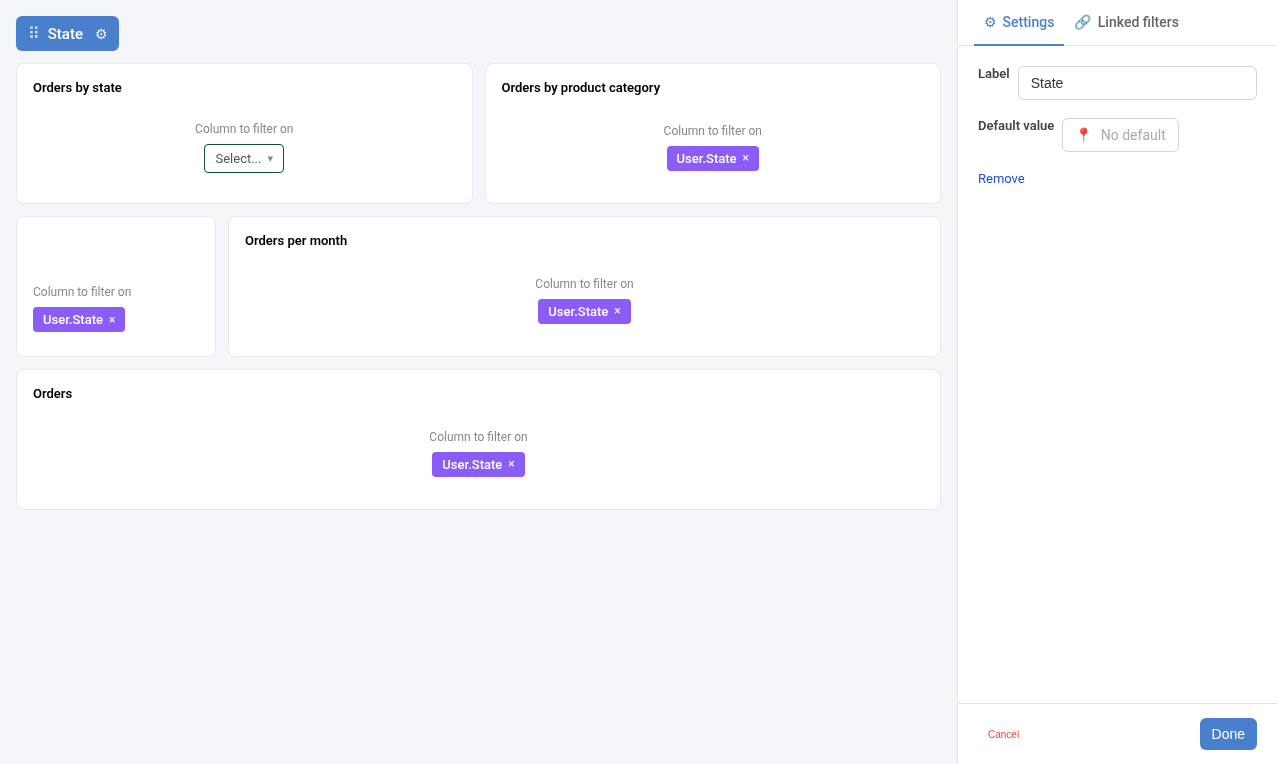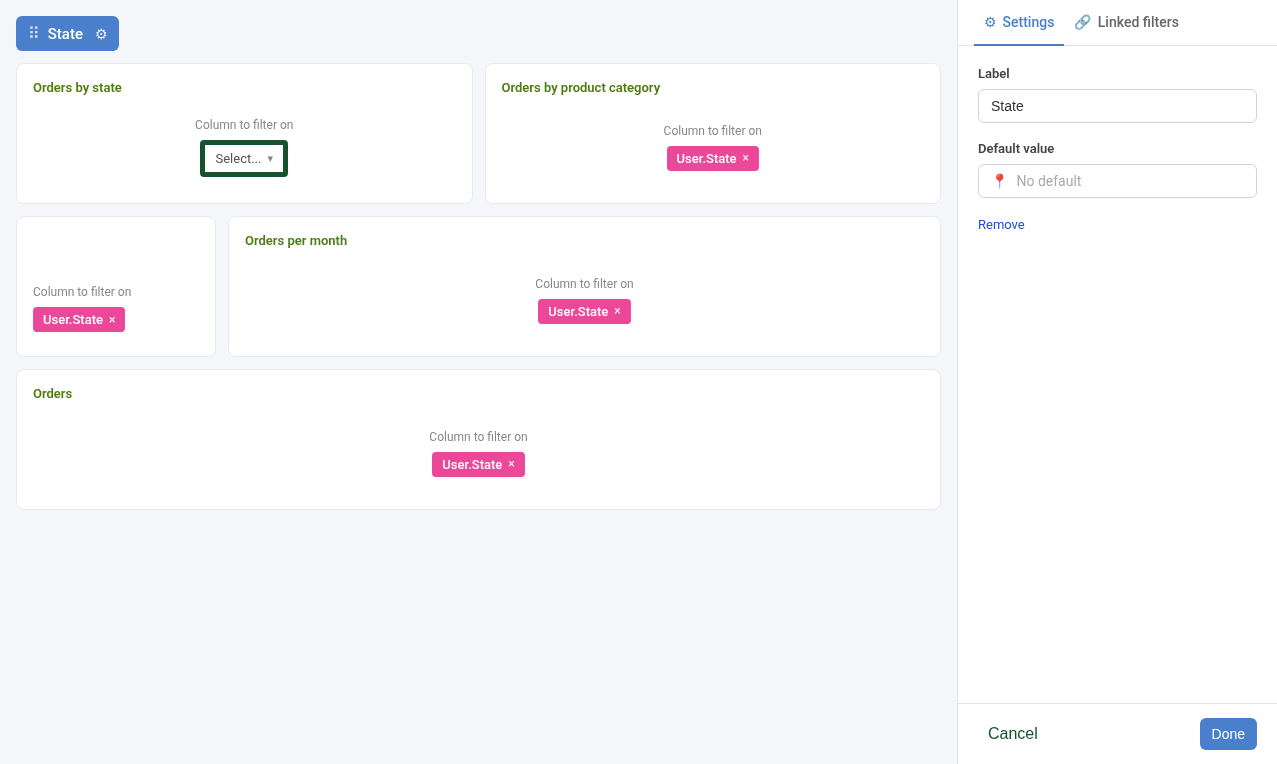--- a/index.html
+++ b/index.html
@@ -65,21 +65,21 @@
       border: 1px solid #e8eaf0;
       padding: 16px;
       display: flex;
       flex-direction: column;
       gap: 12px;
     }
 
     .card-title {
       font-size: 13px;
       font-weight: 600;
-      color: #4d7c0f;
+      color: #000000;
     }
 
     .card-body {
       flex: 1;
       min-height: 80px;
       display: flex;
       flex-direction: column;
       justify-content: center;
       align-items: center;
       gap: 8px;
@@ -95,42 +95,42 @@
       font-size: 12px;
       color: #888;
       text-align: left;
     }
 
     
     .state-badge {
       display: inline-flex;
       align-items: center;
       gap: 6px;
-      background: #ec4899;
+      background: #8b5cf6;
       color: white;
       border-radius: 4px;
       padding: 5px 10px;
       font-size: 13px;
       font-weight: 500;
       cursor: default;
     }
 
     .state-badge-x {
       cursor: pointer;
       font-size: 12px;
       opacity: 0.85;
       line-height: 1;
     }
 
     
     .select-dropdown {
       display: flex;
       align-items: center;
       gap: 6px;
-      border: 5px solid #14532d;
+      border: 1px solid #14532d;
       border-radius: 4px;
       padding: 6px 10px;
       background: white;
       cursor: pointer;
       font-size: 13px;
       color: #555;
     }
 
     .select-dropdown-arrow {
       font-size: 11px;
@@ -190,21 +190,21 @@
     .right-content {
       flex: 1;
       padding: 20px 20px;
       display: flex;
       flex-direction: column;
       gap: 18px;
     }
 
     .field-group {
       display: flex;
-      flex-direction: column;
+      flex-direction: row;
       gap: 8px;
     }
 
     .field-label {
       font-size: 13px;
       font-weight: 600;
       color: #444;
     }
 
     .field-input {
@@ -246,22 +246,22 @@
       border-top: 1px solid #e0e3ec;
       padding: 14px 20px;
       display: flex;
       justify-content: space-between;
       align-items: center;
     }
 
     .cancel-btn {
       background: none;
       border: none;
-      color: #14532d;
-      font-size: 16px;
+      color: #ef4444;
+      font-size: 10px;
       cursor: pointer;
       padding: 6px 10px;
     }
 
     .done-btn {
       background: #4a7fcc;
       color: white;
       border: none;
       border-radius: 6px;
       padding: 8px 12px;

